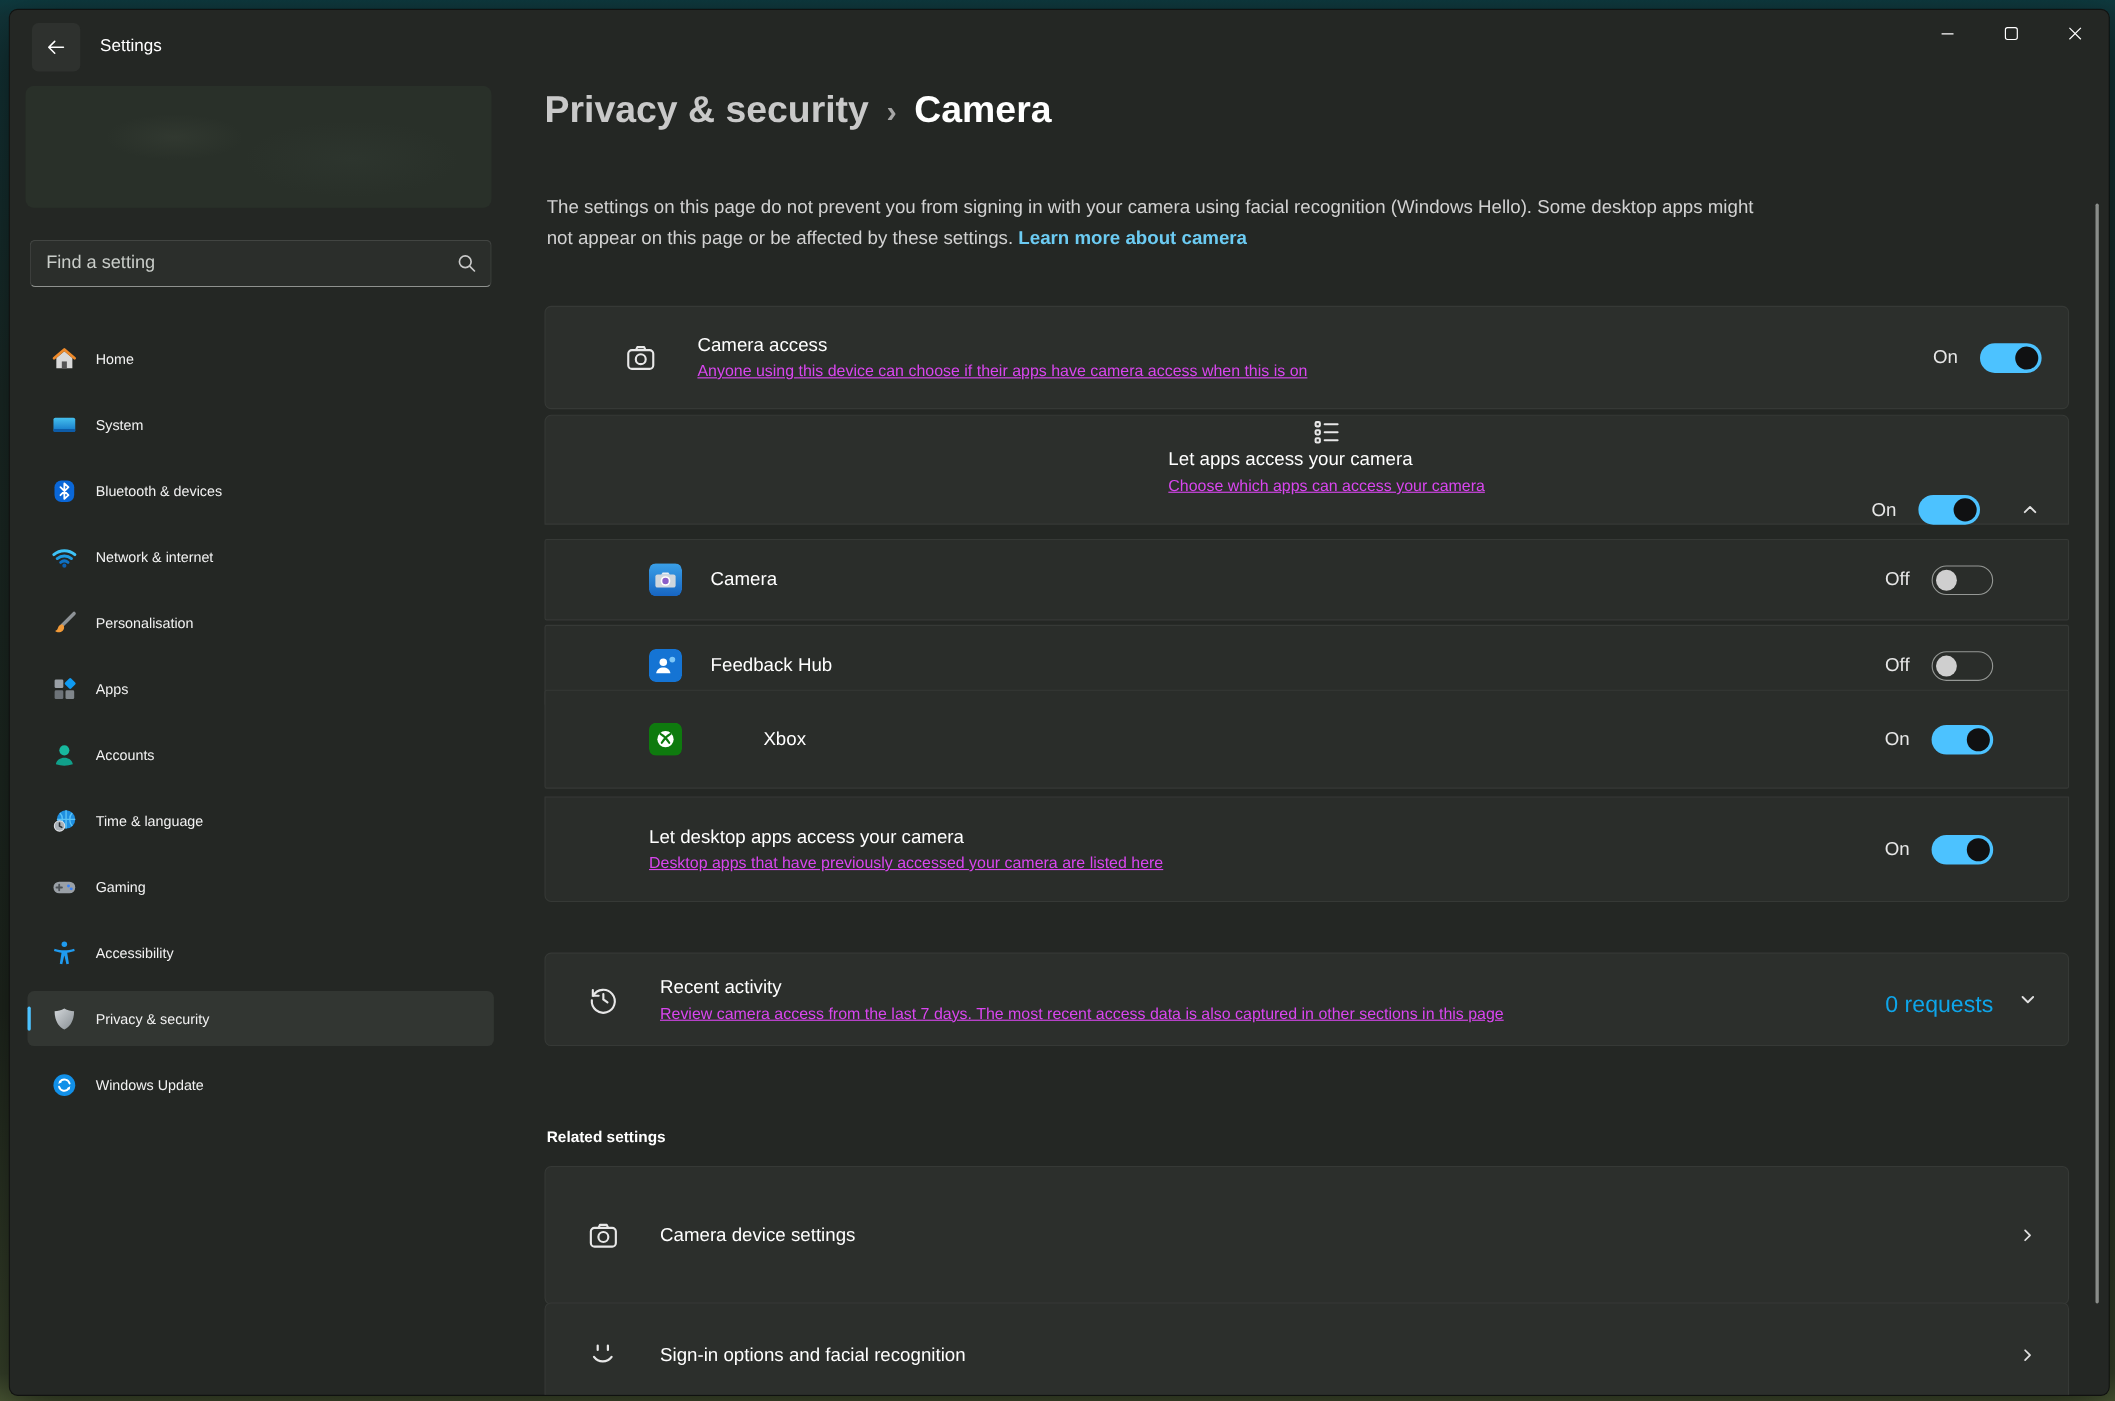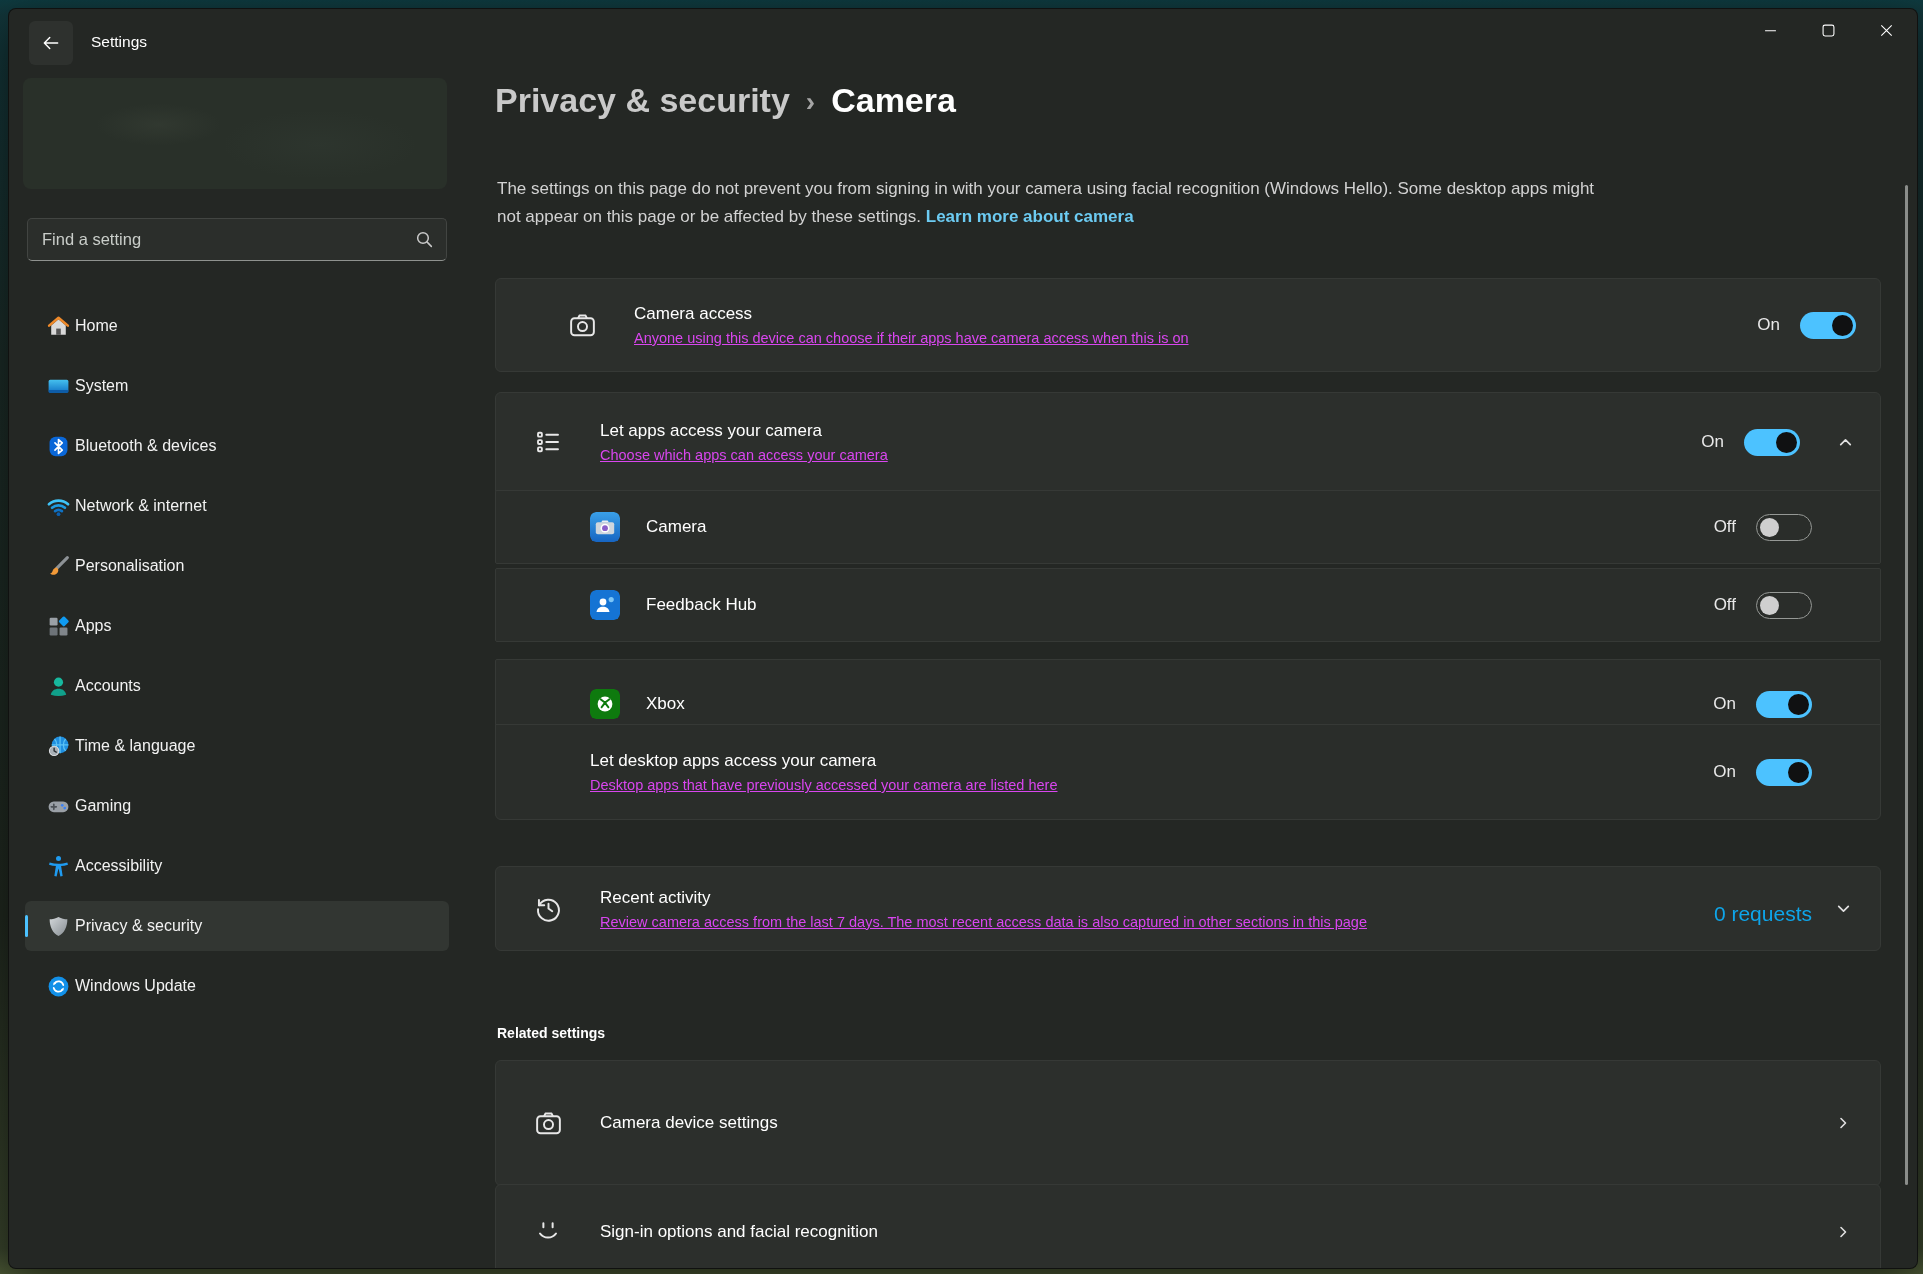--- a/index.html
+++ b/index.html
@@ -28,21 +28,21 @@
     font-size:16.5px;padding:0 8px 0 14px;font-family:inherit;}
   .search-box input::placeholder{color:#c9cdc9;opacity:1;}
   .search-ic{margin-right:12px;display:flex;}
   .nav{position:absolute;left:16px;top:292px;width:424px;}
   .nav-item{position:relative;height:50px;margin-bottom:10px;border-radius:6px;display:flex;
     align-items:center;padding-left:20px;box-sizing:border-box;cursor:pointer;color:#f2f2f2;}
   .nav-item.selected{background:#323632;}
   .nav-item.selected::before{content:"";position:absolute;left:0;top:14px;width:3px;height:22px;
     border-radius:2px;background:#4cc2ff;}
   .nav-ic{width:26px;height:26px;display:flex;align-items:center;justify-content:center;flex:none;}
-  .nav-label{margin-left:4px;font-size:16px;white-space:nowrap;}
+  .nav-label{margin-left:16px;font-size:13px;white-space:nowrap;}
   
   .breadcrumb{position:absolute;left:486px;top:72px;font-size:34px;font-weight:600;
     display:flex;align-items:center;gap:16px;white-space:nowrap;}
   .bc-parent{color:#c9c9c9;cursor:pointer;}
   .bc-sep{color:#a5a5a5;font-size:28px;transform:translateY(1px);}
   .bc-current{color:#ffffff;}
   .intro{position:absolute;left:488px;top:166px;font-size:17px;line-height:28px;color:#d2d2d2;max-width:1400px;}
   .intro a{color:#6ccbf2;font-weight:700;text-decoration:none;cursor:pointer;}
   .card{position:absolute;left:486px;width:1386px;background:#2c2f2c;border:1px solid #363936;
     border-radius:6px;box-sizing:border-box;display:flex;align-items:center;}
@@ -277,21 +277,21 @@
       <span class="row-desc">Anyone using this device can choose if their apps have camera access when this is on</span>
     </div>
     <div class="row-right" style="margin-right:24px;">
       <span class="state-label">On</span>
       <div class="toggle on">
           <span class="knob"></span>
         </div>
     </div>
   </div>
 
-  <div class="card seg-top" style="top:383px;height:100px;">
+  <div class="card seg-top" style="top:368px;height:100px;flex-direction:column;">
     <span class="row-ic">
       <svg width="30" height="30" viewBox="0 0 24 24" stroke="#e8e8e8" stroke-width="1.5" fill="none">
           <rect x="4" y="4.6" width="3.1" height="3.1" rx="0.8"></rect>
           <rect x="4" y="10.45" width="3.1" height="3.1" rx="0.8"></rect>
           <rect x="4" y="16.3" width="3.1" height="3.1" rx="0.8"></rect>
           <path d="M10.6 6.2H20M10.6 12H20M10.6 17.8H20" stroke-linecap="round"></path>
         </svg>
     </span>
     <div class="row-text">
       <span class="row-title">Let apps access your camera</span>
@@ -346,21 +346,21 @@
     </span>
     <span class="app-name">Feedback Hub</span>
     <div class="row-right" style="margin-right:68px;">
       <span class="state-label">Off</span>
       <div class="toggle off">
           <span class="knob"></span>
         </div>
     </div>
   </div>
 
-  <div class="card seg-mid" style="top:650px;height:90px;">
+  <div class="card seg-mid" style="top:618px;height:90px;gap:48px;">
     <span class="app-ic">
       <svg width="30" height="30" viewBox="0 0 30 30">
           <rect width="30" height="30" rx="6" fill="#0e7a0e"></rect>
           <circle cx="15" cy="15" r="7.4" fill="#ffffff"></circle>
           <path d="M10.4 10.2c3 1.7 6.2 4.9 8 8.1M19.6 10.2c-3 1.7-6.2 4.9-8 8.1" stroke="#0e7a0e" stroke-width="1.9" fill="none" stroke-linecap="round"></path>
         </svg>
     </span>
     <span class="app-name">Xbox</span>
     <div class="row-right" style="margin-right:68px;">
       <span class="state-label">On</span>

